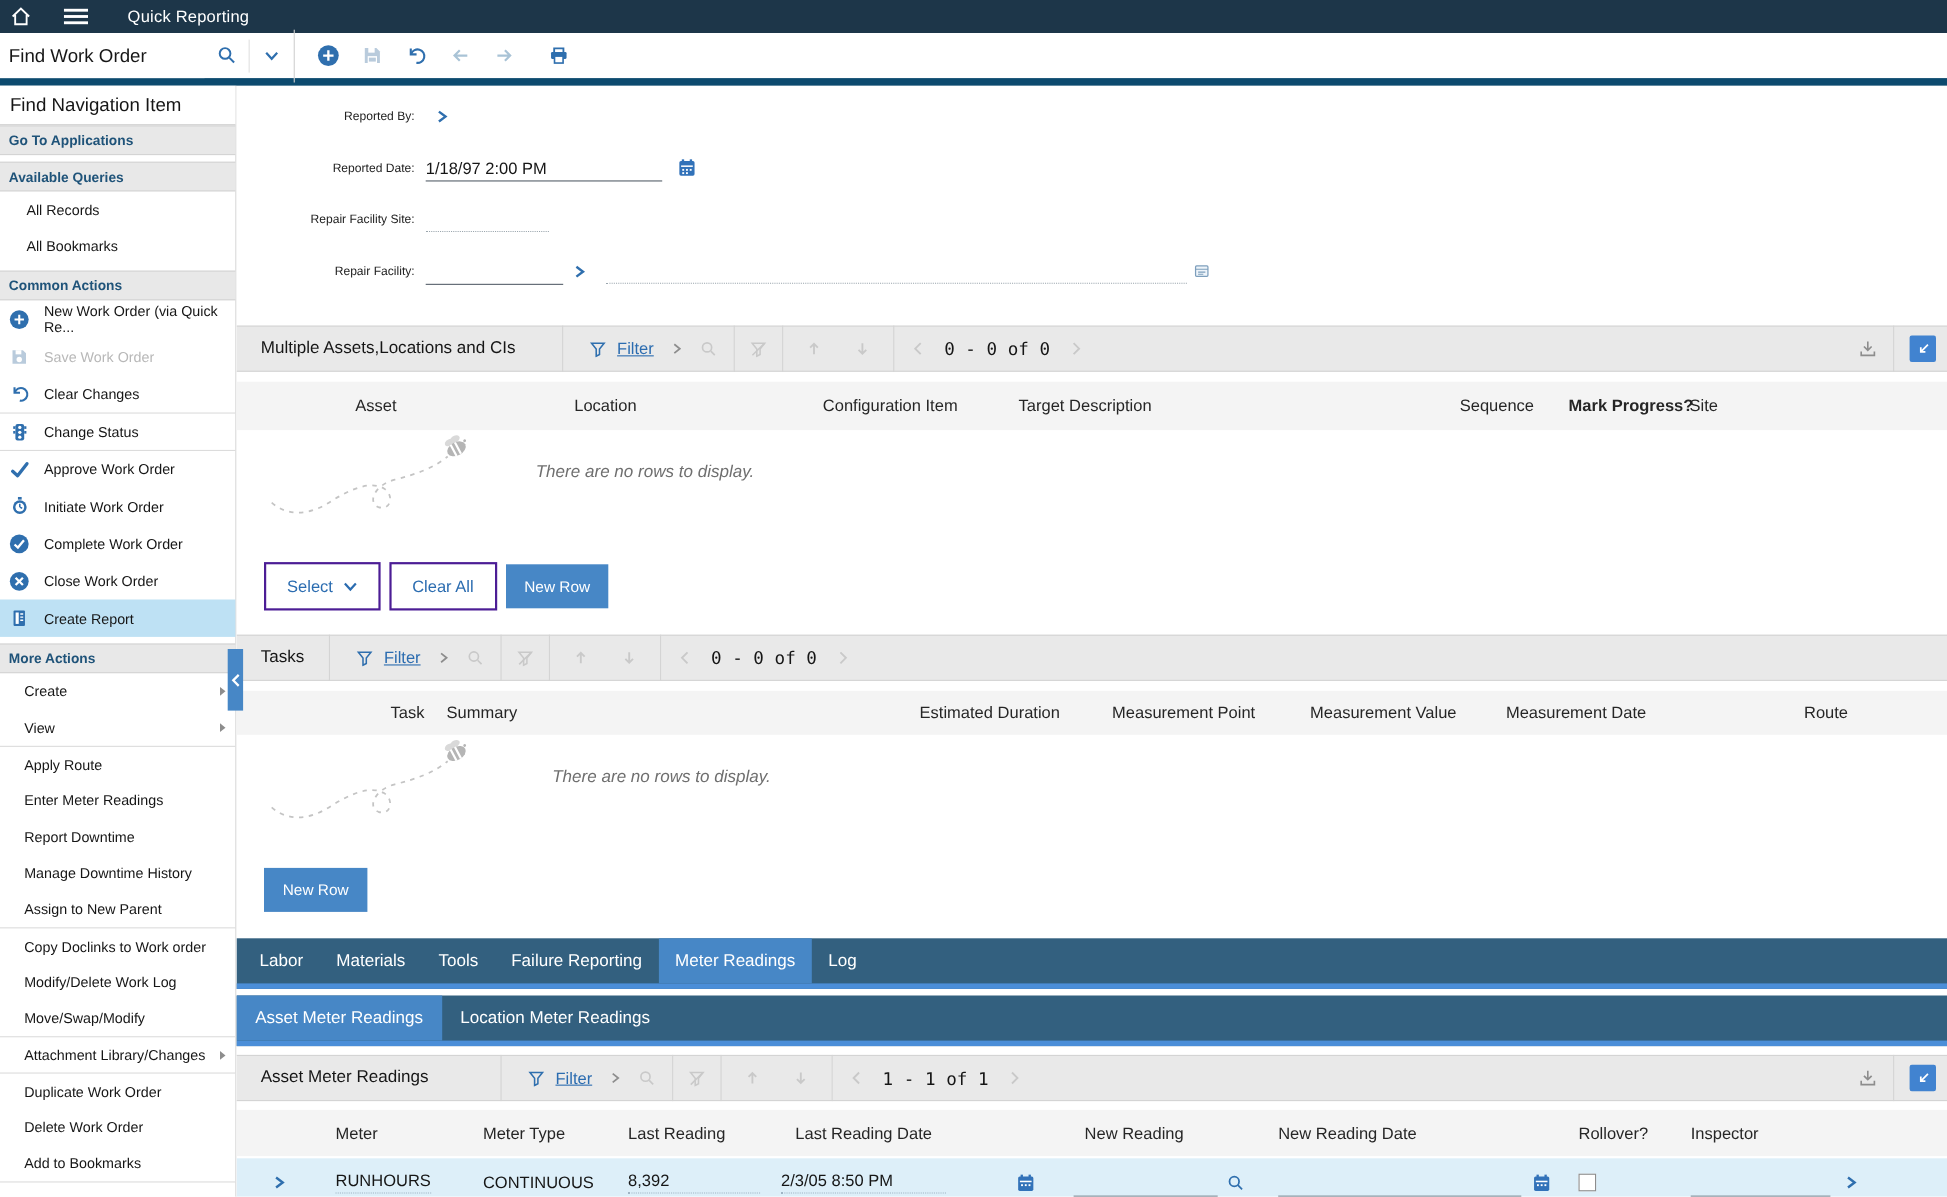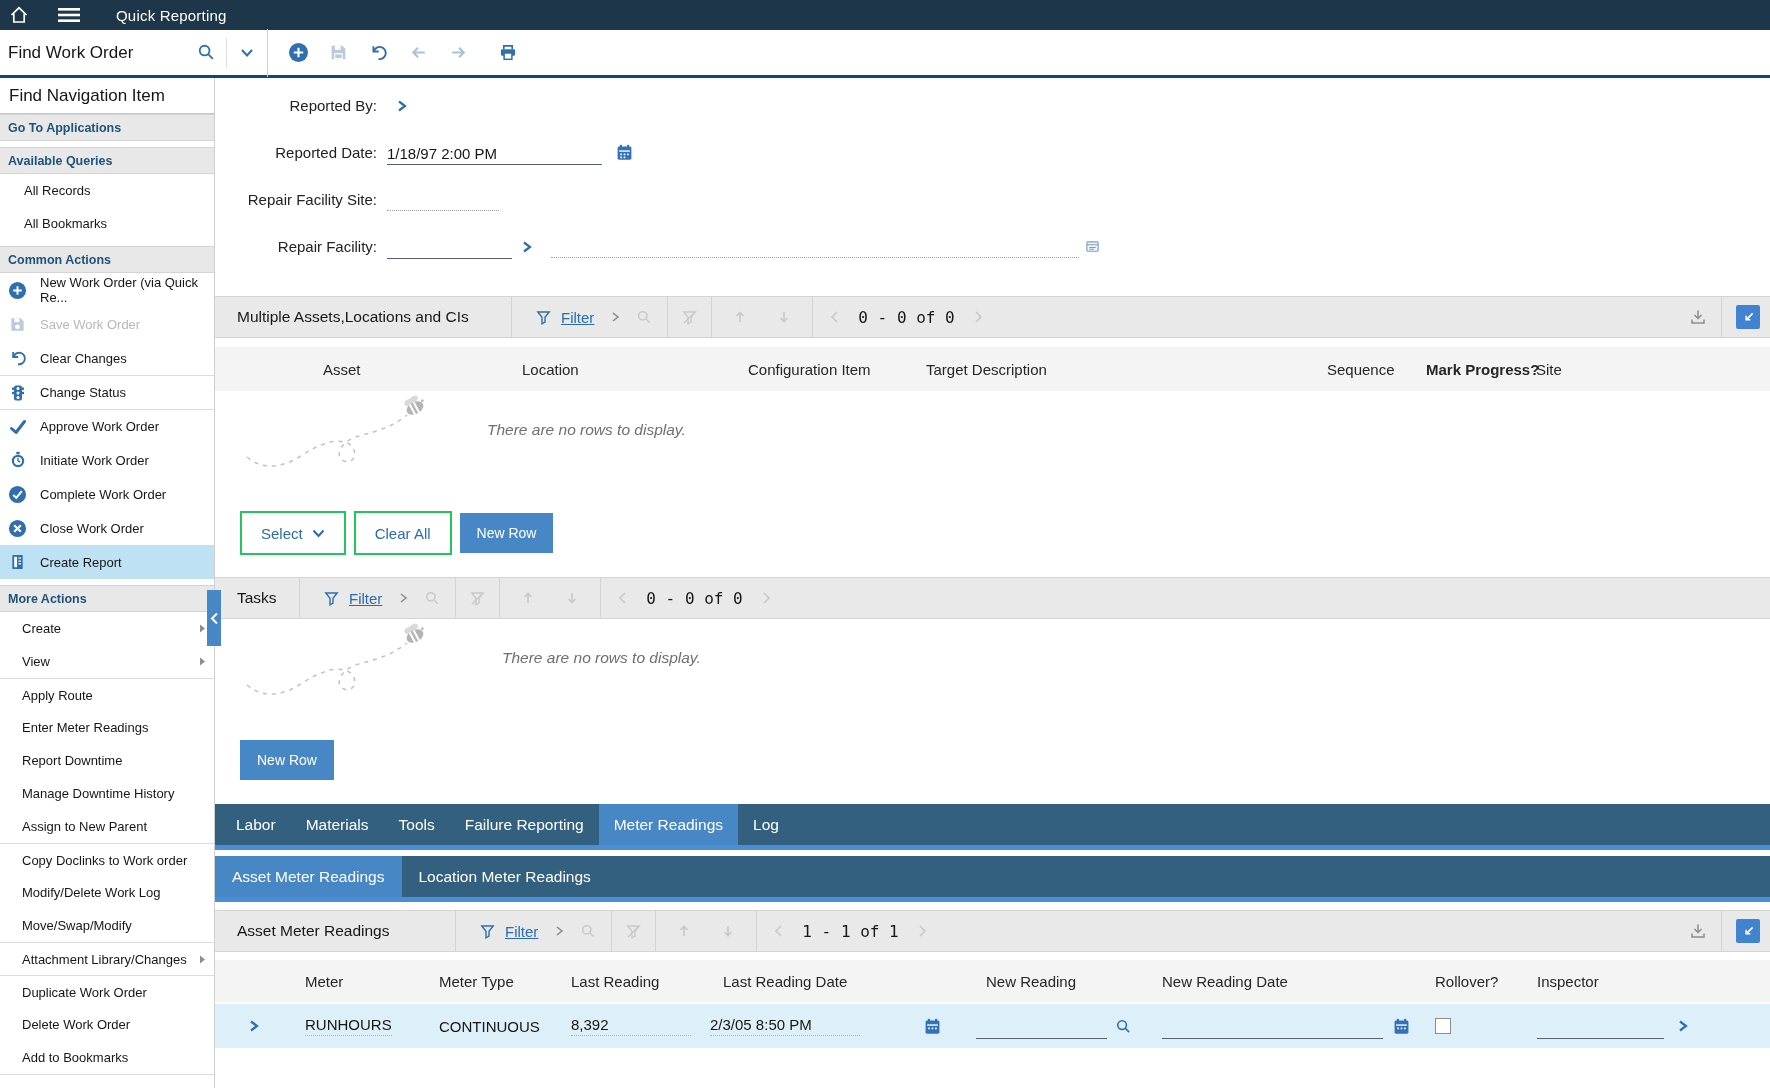--- a/index.html
+++ b/index.html
@@ -6,21 +6,21 @@
   html,body { width:1770px; height:1088px; overflow:hidden; }
   body { font-family:"Liberation Sans", sans-serif; color:#161616; background:#fff; }
 
   
   .topbar { height:30px; background:#1d3649; display:flex; align-items:center; color:#fff; }
   .topbar .home { width:38px; display:flex; justify-content:center; }
   .topbar .burger { width:46px; display:flex; justify-content:center; margin-left:8px; }
   .topbar .title { margin-left:24px; font-size:15px; letter-spacing:.2px; }
 
   
-  .appbar { height:48px; display:flex; align-items:center; border-bottom:3px solid #0c4a6e; background:#fff; }
+  .appbar { height:48px; display:flex; align-items:center; border-bottom:7px solid #0c4a6e; background:#fff; }
   .find-wo { width:186px; height:100%; border:none; outline:none; font-size:17px; padding-left:8px; color:#161616; }
   .find-wo::placeholder { color:#161616; opacity:1; }
   .abtn { width:40px; height:34px; display:flex; align-items:center; justify-content:center; cursor:pointer; }
   .vdiv { width:1px; height:48px; background:#d0d0d0; }
   .vdiv-s { width:1px; height:30px; background:#e0e0e0; }
   .icn-gap { margin-left:10px; }
 
   
   .layout { display:flex; height:1010px; }
   .sidebar { width:215px; border-right:1px solid #cfcfcf; position:relative; background:#fff; flex:none; }
@@ -38,21 +38,21 @@
   .aitem.selected { background:#bee1f4; }
   .aitem.div-top, .mitem.div-top { border-top:1px solid #dcdcdc; }
   .mitem { height:33px; display:flex; align-items:center; padding-left:22px; font-size:13px; cursor:pointer; position:relative; }
   .mitem .sub { position:absolute; right:7px; top:11px; }
   .bottom-div { border-top:1px solid #dcdcdc; height:14px; }
   .collapse-tab { position:absolute; right:-7px; top:512px; width:14px; height:56px; background:#4787c6; z-index:5; display:flex; align-items:center; justify-content:center; cursor:pointer; }
 
   
   .form { padding-top:4px; }
   .frow { height:47px; display:flex; align-items:center; }
-  .flabel { width:172px; text-align:right; padding-right:10px; font-size:15px; color:#222; flex:none; }
+  .flabel { width:172px; text-align:right; padding-right:10px; font-size:11px; color:#222; flex:none; }
   .uline { border-bottom:1px solid #57606b; font-size:15px; height:24px; display:flex; align-items:flex-end; padding-bottom:2px; }
   .dotted { border-bottom:1px dotted #9aa5ad; height:22px; }
   .chev { margin-left:9px; display:flex; }
 
   
   .tbar { height:42px; background:#e9e9e9; border-top:1px solid #d4d4d4; border-bottom:1px solid #d4d4d4; display:flex; align-items:center; font-size:15.5px; }
   .tbar-title { padding-left:22px; color:#161616; }
   .t-assets { width:296px; } .t-tasks { width:84px; } .t-amr { width:240px; }
   .tb-div { width:1px; height:42px; background:#d4d4d4; flex:none; }
   .tico { display:flex; align-items:center; justify-content:center; cursor:pointer; }
@@ -62,21 +62,21 @@
   .expand-btn { width:24px; height:24px; background:#4183d0; border:none; border-radius:2px; display:flex; align-items:center; justify-content:center; margin:0 10px 0 14px; cursor:pointer; }
 
   
   .thead { height:44px; background:#f4f4f4; position:relative; margin-top:9px; font-size:15px; color:#262626; }
   .thead span { position:absolute; top:0; height:100%; display:flex; align-items:center; white-space:nowrap; }
   .empty-zone { height:114px; position:relative; }
   .empty-zone .etext { position:absolute; top:30px; font-style:italic; color:#6f6f6f; font-size:15.5px; }
   .bee { position:absolute; left:28px; top:4px; }
 
   .btn-row { height:45px; display:flex; padding-left:25px; margin:6px 0 21px; }
-  .btn-outline { height:44px; background:#fff; border:2px solid #22c55e; color:#2b6cb0; font-size:15px; padding:0 19px; display:flex; align-items:center; gap:9px; margin-right:8px; cursor:pointer; font-family:inherit; }
+  .btn-outline { height:44px; background:#fff; border:2px solid #4c1d95; color:#2b6cb0; font-size:15px; padding:0 19px; display:flex; align-items:center; gap:9px; margin-right:8px; cursor:pointer; font-family:inherit; }
   .btn-fill { height:40px; margin-top:2px; background:#4787c6; border:none; color:#fff; font-size:14px; padding:0 17px; cursor:pointer; font-family:inherit; }
 
   
   .tabs { margin-top:21px; height:46px; background:#33607f; border-bottom:5px solid #4b8ed8; display:flex; }
   .tab { color:#fff; font-size:15.5px; padding:0 15px; display:flex; align-items:center; cursor:pointer; }
   .tabs .tab:first-child { margin-left:6px; }
   .tab.active { background:#4787c6; }
   .subtabs { margin-top:6px; height:46px; background:#33607f; border-bottom:5px solid #4b8ed8; display:flex; }
   .subtab { color:#fff; font-size:15.5px; padding:0 17px; display:flex; align-items:center; cursor:pointer; }
   .subtab.active { background:#4787c6; }
@@ -537,20 +537,29 @@
             <polyline points="8,2 3,7 8,12" fill="none" stroke="#c9c9c9" stroke-width="1.7"></polyline>
           </svg>
         </span>
       <span class="pag-txt">0 - 0 of 0</span>
       <span class="tico">
           <svg width="11" height="14" viewBox="0 0 11 14">
             <polyline points="3,2 8,7 3,12" fill="none" stroke="#c9c9c9" stroke-width="1.7"></polyline>
           </svg>
         </span>
     </div>
+    <div class="thead" style="height:40px;">
+      <span style="left:140px;">Task</span>
+      <span style="left:191px;">Summary</span>
+      <span style="left:621px;">Estimated Duration</span>
+      <span style="left:796px;">Measurement Point</span>
+      <span style="left:976px;">Measurement Value</span>
+      <span style="left:1154px;">Measurement Date</span>
+      <span style="left:1425px;">Route</span>
+    </div>
     <div class="empty-zone" style="height:113px;">
       <span class="bee">
         <svg width="200" height="82" viewBox="0 0 200 82">
           <path d="M4 62 C20 76, 40 72, 56 62 C76 49, 94 42, 106 49 C116 55, 112 70, 101 66 C91 62, 97 46, 116 41 C136 36, 152 30, 164 20" fill="none" stroke="#c4c4c4" stroke-width="1.6" stroke-dasharray="4 5"></path>
           <g transform="translate(172,13) rotate(-28)">
             <ellipse cx="-3" cy="-8" rx="4.5" ry="3" fill="#d9d9d9"></ellipse>
             <ellipse cx="3" cy="-8.5" rx="4.5" ry="3" fill="#d9d9d9"></ellipse>
             <ellipse cx="0" cy="0" rx="9" ry="6" fill="#b5b5b5"></ellipse>
             <path d="M-3 -5.8 L-3 5.8 M1.5 -5.8 L1.5 5.8" stroke="#fff" stroke-width="2"></path>
             <circle cx="10" cy="-3" r="1.3" fill="#b5b5b5"></circle>

